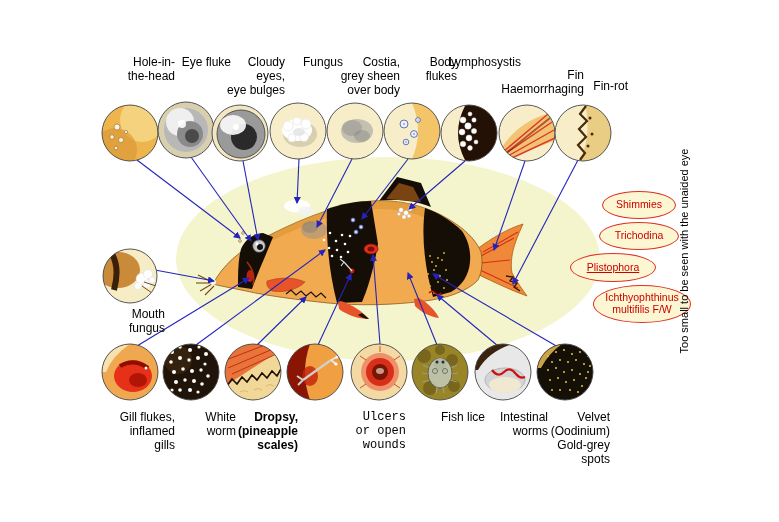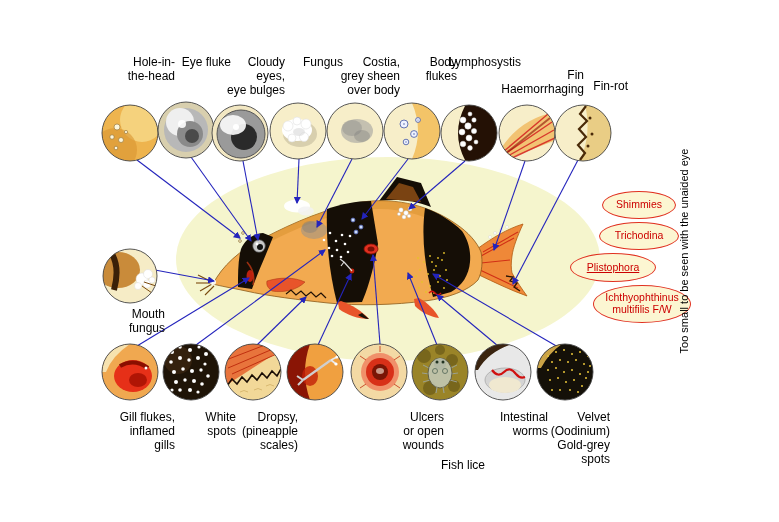--- a/index.html
+++ b/index.html
@@ -563,28 +563,28 @@
 Haemorrhaging</div>
 <div class="lbl" style="left:538px;top:55px;width:90px;margin-top:24px;">Fin-rot</div>
 
 <div class="lbl" style="left:95px;top:307px;width:70px;">Mouth
 fungus</div>
 
 <div class="lbl" style="left:85px;top:410px;width:90px;">Gill flukes,
 inflamed
 gills</div>
 <div class="lbl" style="left:146px;top:410px;width:90px;">White
-spots</div>
-<div class="lbl" style="left:208px;top:410px;width:90px;">Dropsy,
+worm</div>
+<div class="lbl" style="left:208px;top:410px;width:90px;font-weight:bold;">Dropsy,
 (pineapple
 scales)</div>
-<div class="lbl" style="left:354px;top:410px;width:90px;">Ulcers
+<div class="lbl" style="left:316px;top:410px;width:90px;font-family:Liberation Mono, monospace;">Ulcers
 or open
 wounds</div>
-<div class="lbl" style="left:395px;top:410px;width:90px;margin-top:48px;">Fish lice</div>
+<div class="lbl" style="left:395px;top:410px;width:90px;">Fish lice</div>
 <div class="lbl" style="left:458px;top:410px;width:90px;">Intestinal
 worms</div>
 <div class="lbl" style="left:520px;top:410px;width:90px;">Velvet
 (Oodinium)
 Gold-grey
 spots</div>
 
 <div class="oval" style="left:602px;top:191px;width:74px;height:28px;">Shimmies</div>
 <div class="oval" style="left:599px;top:222px;width:80px;height:28px;">Trichodina</div>
 <div class="oval" style="left:570px;top:253px;width:86px;height:29px;text-decoration:underline;">Plistophora</div>

